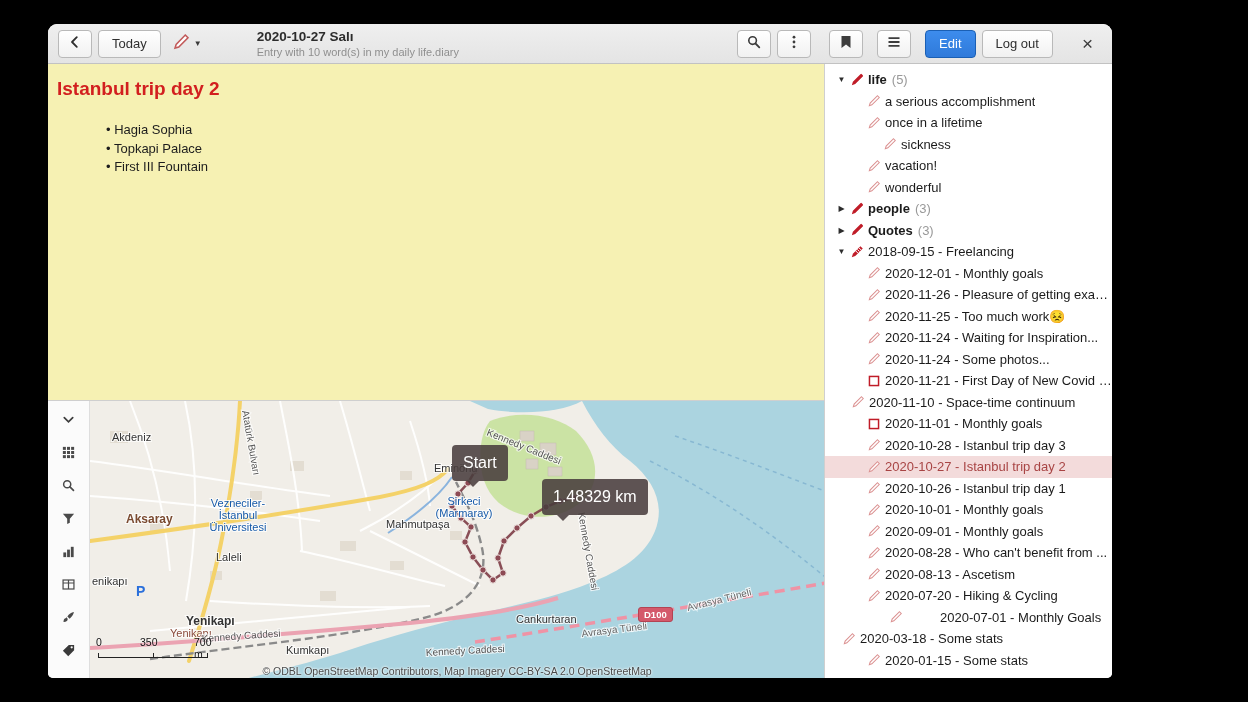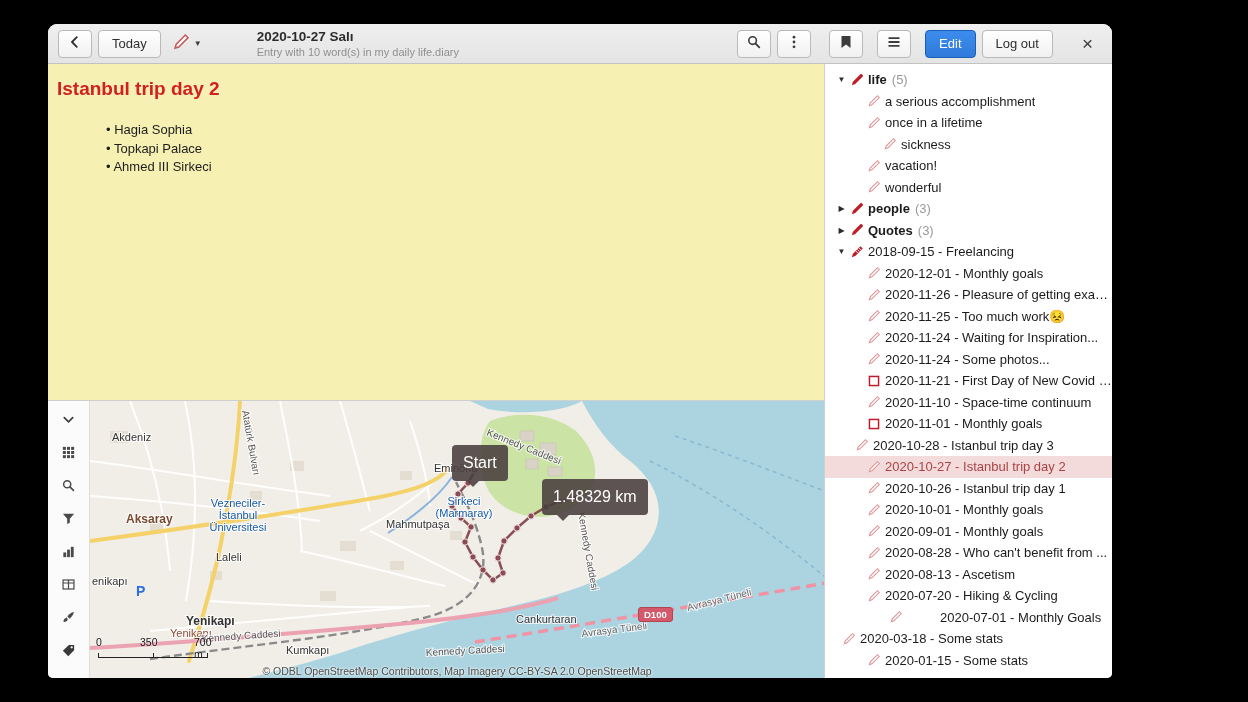--- a/index.html
+++ b/index.html
@@ -106,21 +106,21 @@
   </div>
 
   <div class="main">
     <div class="leftcol">
 
       <div class="entry">
         <h1>Istanbul trip day 2</h1>
         <div class="bullets" id="bullets">
             <div class="bullet">• Hagia Sophia</div>
             <div class="bullet">• Topkapi Palace</div>
-            <div class="bullet">• Ahmed III Sirkeci</div>
+            <div class="bullet">• First III Fountain</div>
           </div>
       </div>
 
       <div class="mappanel">
         <div class="mtoolbar">
           <div class="tbtn">
               <span><svg viewBox="0 0 16 16" width="15" height="15" fill="none" stroke="#3d3d3d" stroke-width="1.8" stroke-linecap="round">
                   <path d="M3.5 6l4.5 4.5L12.5 6"></path>
                 </svg></span>
             </div>
@@ -420,39 +420,39 @@
         </div>
         <div class="row" style="padding-left: 25px;">
           <span class="exp"></span>
           <span class="ticon">
             <svg viewBox="0 0 16 16" width="14" height="14">
               <rect x="2.8" y="2.8" width="10.4" height="10.4" fill="#fff" stroke="#c01c28" stroke-width="1.7"></rect>
             </svg>
           </span>
           <span class="lab">2020-11-21 -  First Day of New Covid R...</span>
         </div>
-        <div class="row" style="padding-left: 25px; align-items: center;">
+        <div class="row" style="padding-left: 9px; align-items: center;">
           <span class="exp"></span>
           <span class="ticon">
             <svg viewBox="0 0 16 16" width="14" height="14">
               <path fill="#fff" stroke="#db9191" stroke-width="1.2" d="M12 2l2 2-8.4 8.4-2.9.9.9-2.9z"></path>
             </svg>
           </span>
           <span class="lab">2020-11-10 -  Space-time continuum</span>
         </div>
         <div class="row" style="padding-left: 25px;">
           <span class="exp"></span>
           <span class="ticon">
             <svg viewBox="0 0 16 16" width="14" height="14">
               <rect x="2.8" y="2.8" width="10.4" height="10.4" fill="#fff" stroke="#c01c28" stroke-width="1.7"></rect>
             </svg>
           </span>
           <span class="lab">2020-11-01 -  Monthly goals</span>
         </div>
-        <div class="row" style="padding-left: 13px;">
+        <div class="row" style="padding-left: 25px;">
           <span class="exp"></span>
           <span class="ticon">
             <svg viewBox="0 0 16 16" width="14" height="14">
               <path fill="#fff" stroke="#db9191" stroke-width="1.2" d="M12 2l2 2-8.4 8.4-2.9.9.9-2.9z"></path>
             </svg>
           </span>
           <span class="lab">2020-10-28 -  Istanbul trip day 3</span>
         </div>
         <div class="row sel" style="padding-left: 25px;">
           <span class="exp"></span>

